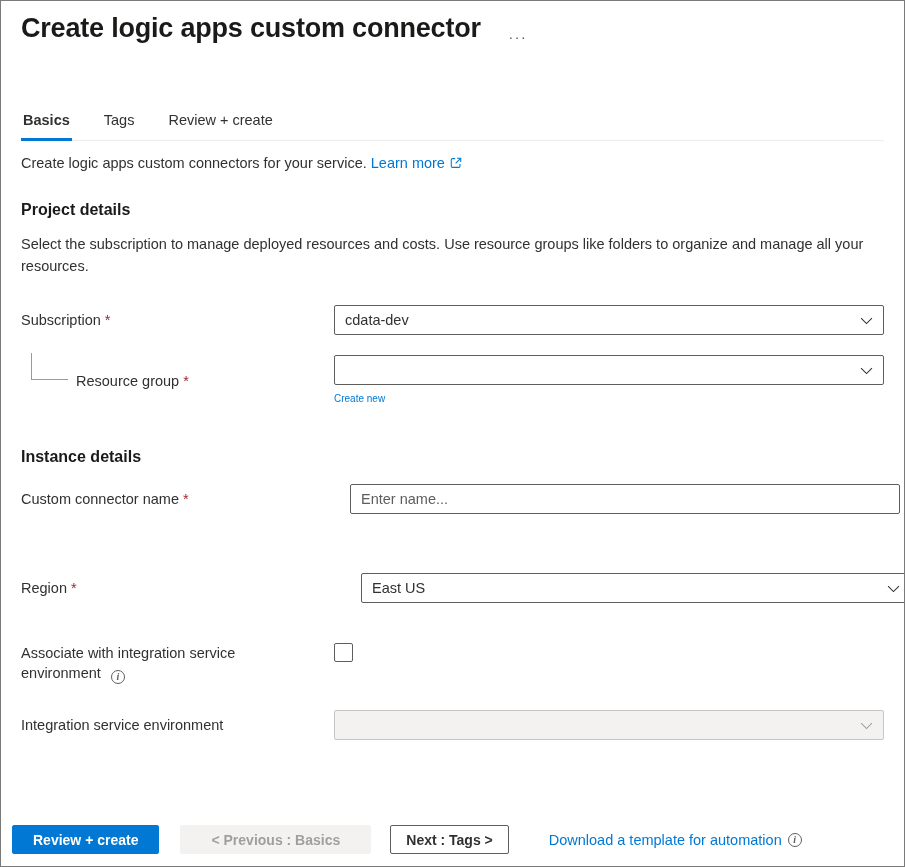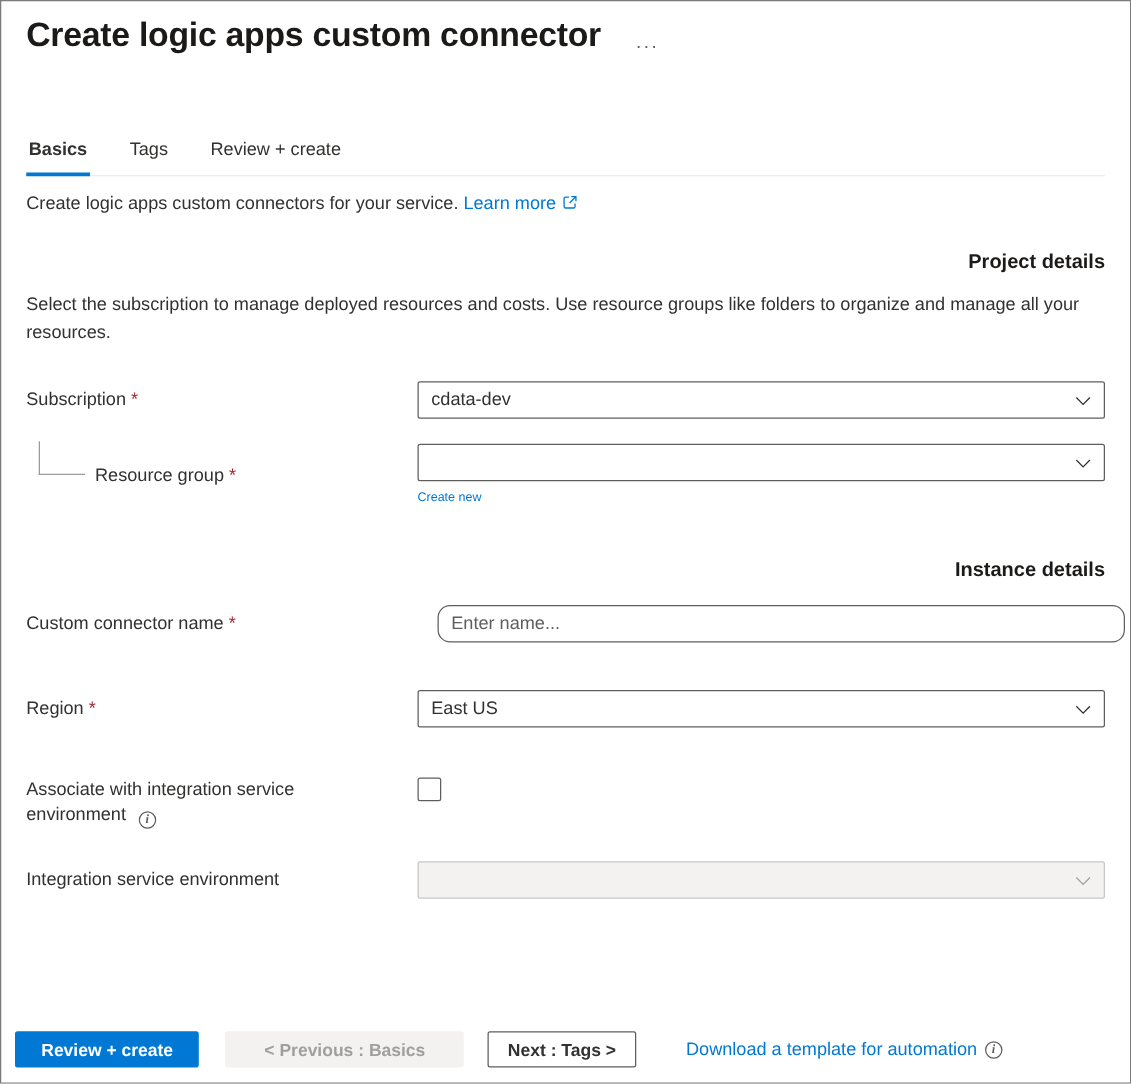--- a/index.html
+++ b/index.html
@@ -37,47 +37,47 @@
     content: ""; position: absolute; left: 0; right: 0; bottom: -1px;
     height: 3px; background: var(--accent, #0078d4);
   }
 
   
   .intro { margin: 14px 20px 0 20px; font-size: 14.5px; }
   .link { color: var(--accent, #0078d4); text-decoration: none; cursor: pointer; }
   .ext-icon { margin-left: 4px; vertical-align: -2px; }
 
   
-  .section-heading { margin: 30px 20px 0 20px; font-size: 16px; font-weight: 700; color: #1b1a19; text-align: right; }
+  .section-heading { margin: 30px 20px 0 20px; font-size: 16px; font-weight: 700; color: #1b1a19; }
   .section-desc { margin: 14px 20px 0 20px; font-size: 14.5px; line-height: 22px; max-width: 848px; }
 
   
   .row { display: flex; align-items: center; margin: 0 20px; min-height: 30px; }
   .label-cell { width: 313px; flex: none; font-size: 14.5px; padding-right: 16px; line-height: 20px; }
   .input-cell { width: 550px; flex: none; }
   .req { color: var(--required, #a4262c); margin-left: 4px; }
 
   .row-subscription { margin-top: 28px; }
   .row-resource-group { margin-top: 20px; }
   .row-name { margin-top: 18px; gap: 16px; }
-  .row-region { margin-top: 38px; }
+  .row-region { margin-top: 59px; gap: 27px; }
   .row-associate { margin-top: 40px; align-items: flex-start; }
   .row-ise { margin-top: 26px; }
 
   .combo {
     display: flex; align-items: center; justify-content: space-between;
     height: 30px; border: 1px solid #605e5c; border-radius: 2px;
     padding: 0 9px 0 10px; font-size: 14.5px; background: #fff;
     color: #323130; cursor: pointer;
   }
   .combo .chev { flex: none; }
   .combo.disabled { background: var(--disabled-bg, #f3f2f1); border-color: #c8c6c4; color: #a19f9d; cursor: default; }
 
   .text-input {
-    width: 100%; height: 30px; border: 1px solid #605e5c; border-radius: 10px;
+    width: 100%; height: 30px; border: 1px solid #605e5c; border-radius: 2px;
     padding: 0 10px; font-size: 14.5px; font-family: inherit; color: #323130;
     background: #fff;
   }
   .text-input::placeholder { color: #605e5c; opacity: 1; }
 
   .create-new { display: inline-block; margin-top: 8px; font-size: 10px; }
 
   
   .row-resource-group .label-cell { position: relative; padding-left: 55px; }
   .elbow {

